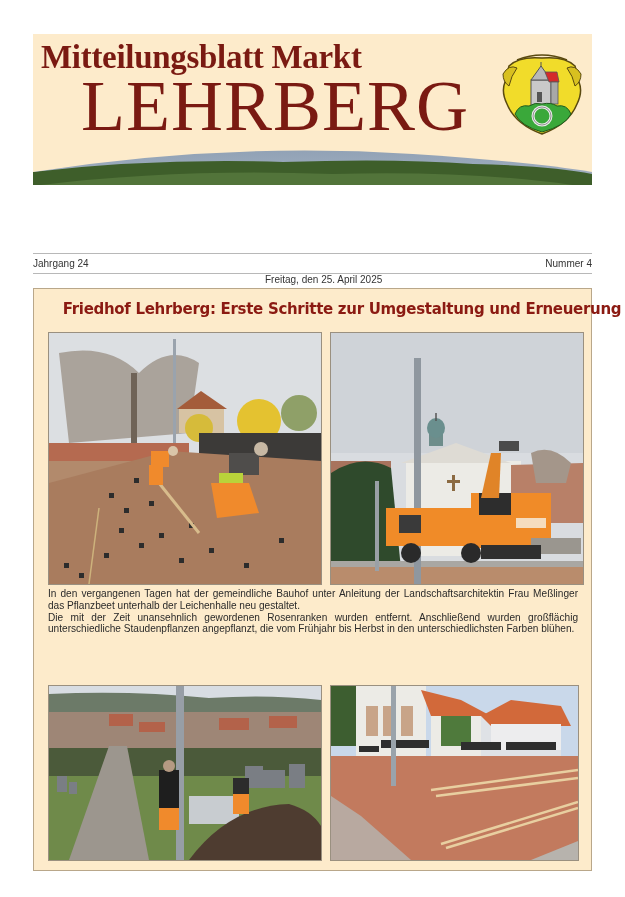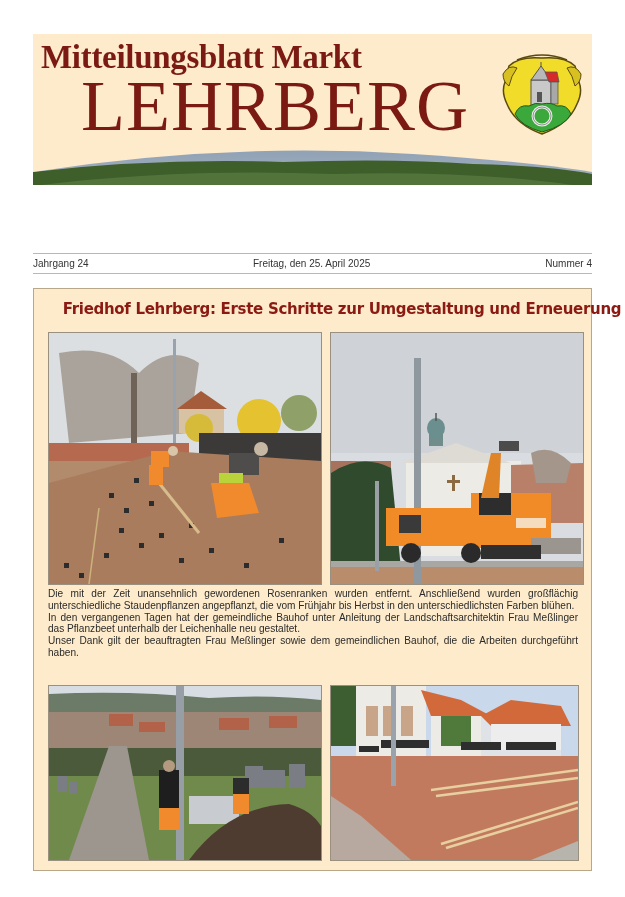--- a/index.html
+++ b/index.html
@@ -102,21 +102,21 @@
       <circle cx="470" cy="86" r="8" fill="#2e5422"></circle>
         <circle cx="520" cy="84" r="9" fill="#2e5422"></circle>
         <circle cx="60" cy="90" r="6" fill="#2e5422"></circle>
     </g>
   </svg>
 </div>
 
 <div class="rule" style="top:253px;"></div>
 <div class="infobar">
   <span style="left:0;">Jahrgang 24</span>
-  <span style="left:220px;">Freitag, den 25. April 2025</span>
+  <span style="left:232px;margin-top:16px;">Freitag, den 25. April 2025</span>
   <span style="right:0;margin-left:11px;">Nummer 4</span>
 </div>
 <div class="rule" style="top:273px;"></div>
 
 <div class="article">
   <div class="art-title">Friedhof Lehrberg: Erste Schritte zur Umgestaltung und Erneuerung</div>
 
   <svg class="photo" style="left:14px; top:43px; width:272px; height:251px;" viewBox="0 0 272 251" preserveAspectRatio="none">
     <rect width="272" height="251" fill="#dcdfe2"></rect>
     <path d="M10 20 Q60 10 90 40 Q120 10 150 30 L140 100 L20 110 Z" fill="#9d938a" opacity="0.8"></path>
@@ -184,23 +184,22 @@
     <polygon points="150,165 160,120 170,120 168,165" fill="#e08428"></polygon>
     <rect x="168" y="108" width="20" height="10" fill="#4b4b4b"></rect>
     <rect x="185" y="185" width="30" height="10" fill="#f6f0e4" opacity="0.8"></rect>
     <rect x="200" y="205" width="50" height="16" fill="#9a968f"></rect>
     <circle cx="80" cy="220" r="10" fill="#2a2a2a"></circle>
       <circle cx="140" cy="220" r="10" fill="#2a2a2a"></circle>
     <rect x="150" y="212" width="60" height="14" fill="#2f2f2f"></rect>
   </svg>
 
   <div class="body-text">
+    <p>In den vergangenen Tagen hat der gemeindliche Bauhof unter Anleitung der Landschaftsarchitektin Frau Meßlinger das Pflanzbeet unterhalb der Leichenhalle neu gestaltet.</p>
     <p>Die mit der Zeit unansehnlich gewordenen Rosenranken wurden entfernt. Anschließend wurden großflächig unterschiedliche Staudenpflanzen angepflanzt, die vom Frühjahr bis Herbst in den unterschiedlichsten Farben blühen.</p>
-    <p>In den vergangenen Tagen hat der gemeindliche Bauhof unter Anleitung der Landschaftsarchitektin Frau Meßlinger das Pflanzbeet unterhalb der Leichenhalle neu gestaltet.</p>
-    <p>Unser Dank gilt der beauftragten Frau Meßlinger sowie dem gemeindlichen Bauhof, die die Arbeiten durch­geführt haben.</p>
   </div>
 
   <svg class="photo" style="left:14px; top:396px; width:272px; height:174px;" viewBox="0 0 272 174" preserveAspectRatio="none">
     <rect width="272" height="174" fill="#d8dde3"></rect>
     <path d="M0 8 Q80 4 160 12 Q220 8 272 14 L272 30 L0 30 Z" fill="#6c7a68"></path>
     <rect x="0" y="26" width="272" height="40" fill="#9e8676"></rect>
     <g fill="#b3624a">
         <rect x="60" y="28" width="24" height="12"></rect>
         <rect x="90" y="36" width="26" height="10"></rect>
         <rect x="170" y="32" width="30" height="12"></rect>

